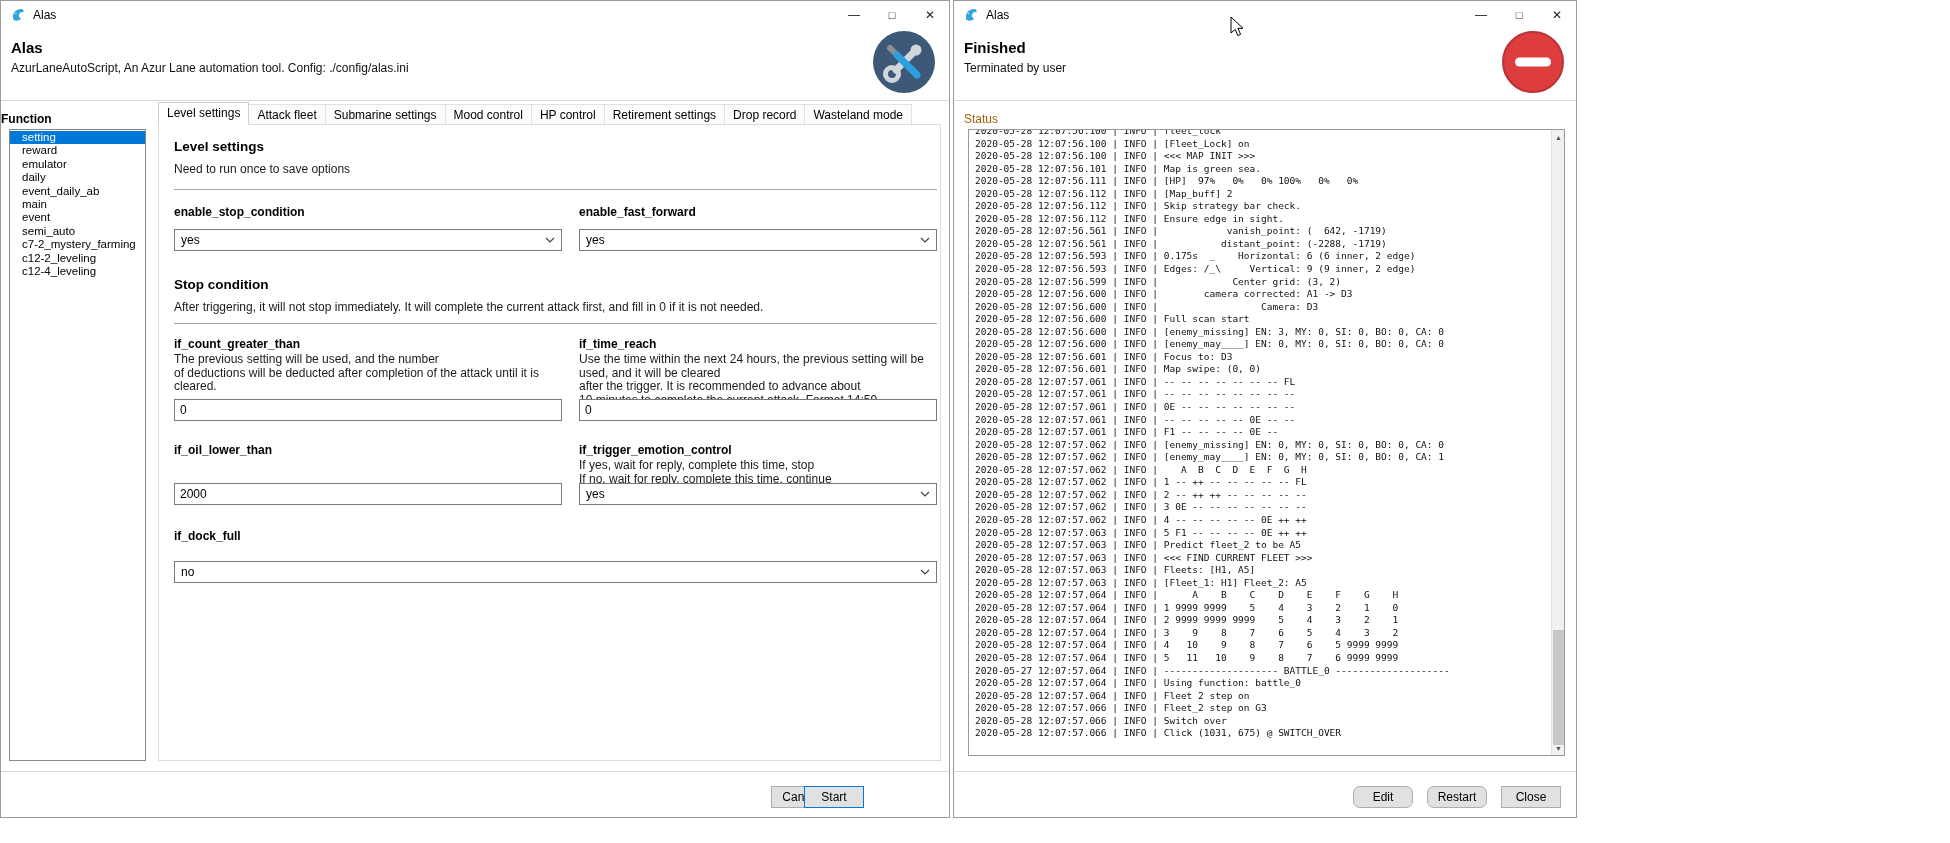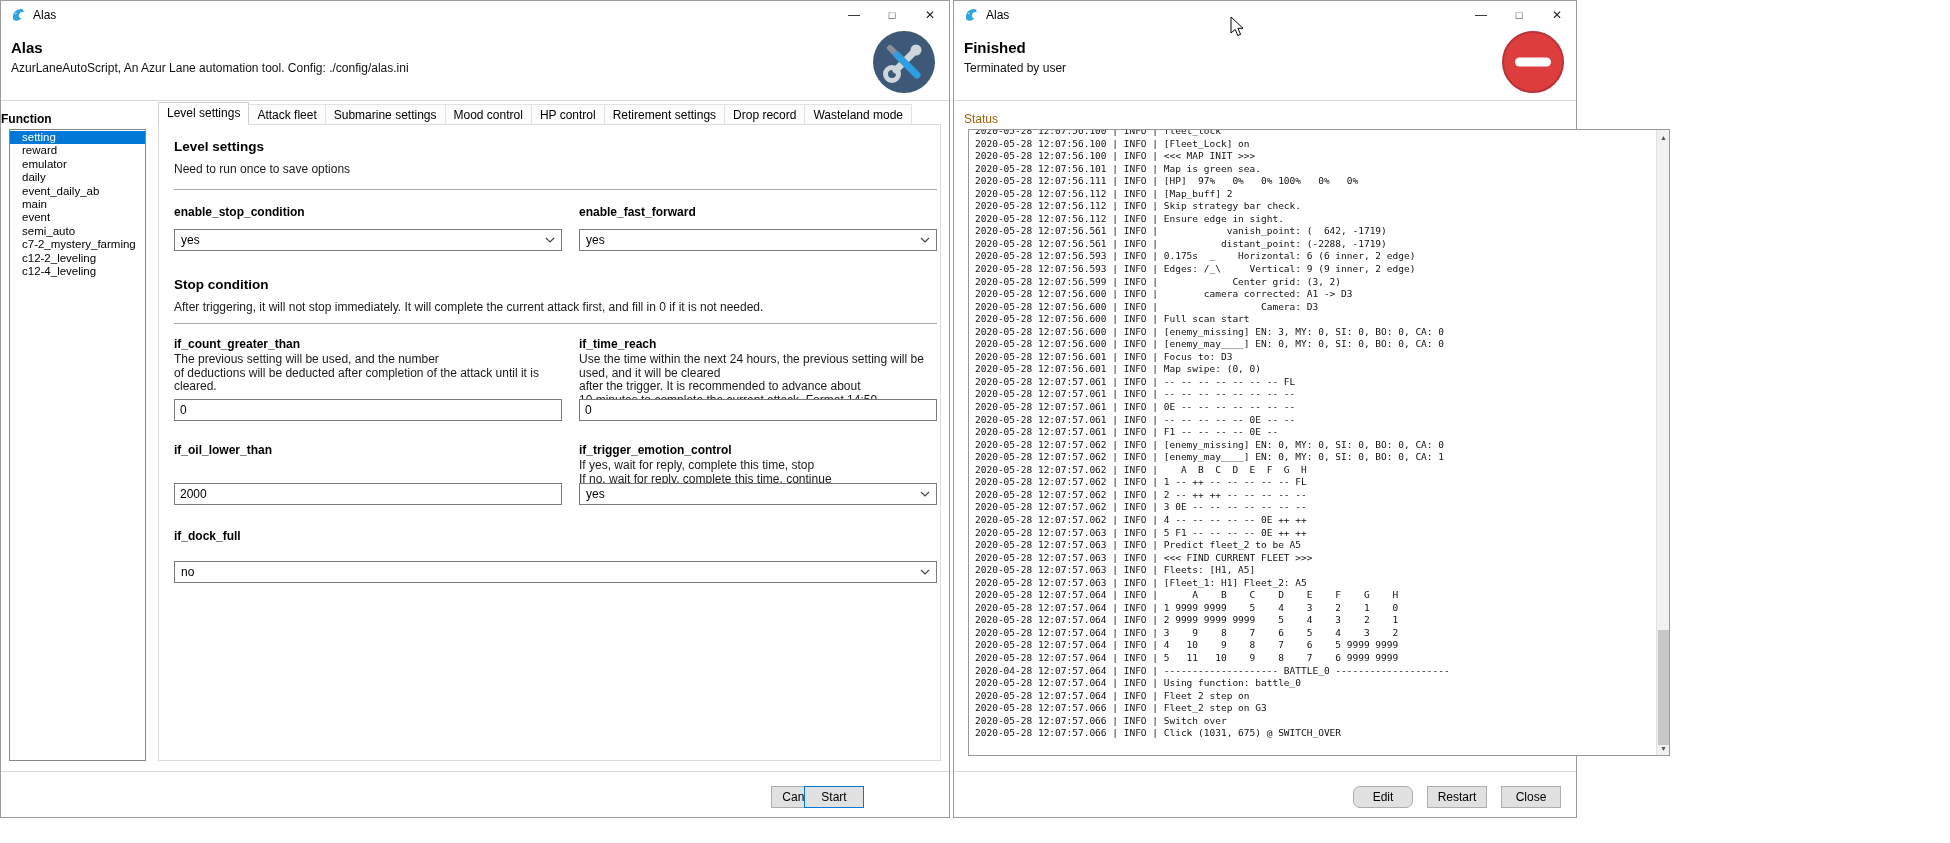--- a/index.html
+++ b/index.html
@@ -49,21 +49,21 @@
   .ddown { position:absolute; height:22px; border:1px solid #7a7a7a; background:#fff; display:flex; align-items:center; padding:0 6px; font-size:12px; color:#000; cursor:default; }
   .ddown .chev { margin-left:auto; }
 
   
   .foot-divider { position:absolute; left:0; right:0; top:770px; border-top:1px solid #d9d9d9; height:0; }
   .btn { position:absolute; top:785px; width:60px; height:22px; background:#e1e1e1; border:1px solid #adadad; font-size:12px; color:#000; display:flex; align-items:center; justify-content:center; cursor:default; }
   .btn.default { border-color:#0078d7; }
 
   
   .status-label { position:absolute; left:10px; top:111px; font-size:12px; color:#a16207; }
-  .logbox { position:absolute; left:14px; top:128px; width:702px; height:627px; border:1px solid #999; background:#fff; }
+  .logbox { position:absolute; left:14px; top:128px; width:597px; height:627px; border:1px solid #999; background:#fff; }
   .logclip { position:absolute; left:1px; top:0; right:14px; bottom:1px; overflow:hidden; }
   .loglines { margin-top:-5px; padding-left:5px; }
   .logline { font-family:"DejaVu Sans Mono", monospace; font-size:9.5px; line-height:12.55px; color:#111; white-space:pre; }
   .vscroll { position:absolute; right:0; top:0; bottom:0; width:13px; background:#f1f1f1; border-left:1px solid #e0e0e0; }
   .varrow { position:absolute; left:0; width:13px; height:14px; font-size:7px; color:#555; display:flex; align-items:center; justify-content:center; cursor:default; }
   .varrow.up { top:0; } .varrow.down { bottom:0; }
   .vthumb { position:absolute; left:1px; width:11px; top:500px; height:115px; background:#c7c7c7; cursor:default; }
 
   .cursor { position:absolute; left:1230px; top:16px; width:14px; height:21px; z-index:99; }
 </style>
@@ -264,42 +264,42 @@
             <div class="logline">2020-05-28 12:07:57.063 | INFO | Predict fleet_2 to be A5</div>
             <div class="logline">2020-05-28 12:07:57.063 | INFO | &lt;&lt;&lt; FIND CURRENT FLEET &gt;&gt;&gt;</div>
             <div class="logline">2020-05-28 12:07:57.063 | INFO | Fleets: [H1, A5]</div>
             <div class="logline">2020-05-28 12:07:57.063 | INFO | [Fleet_1: H1] Fleet_2: A5</div>
             <div class="logline">2020-05-28 12:07:57.064 | INFO |      A    B    C    D    E    F    G    H</div>
             <div class="logline">2020-05-28 12:07:57.064 | INFO | 1 9999 9999    5    4    3    2    1    0</div>
             <div class="logline">2020-05-28 12:07:57.064 | INFO | 2 9999 9999 9999    5    4    3    2    1</div>
             <div class="logline">2020-05-28 12:07:57.064 | INFO | 3    9    8    7    6    5    4    3    2</div>
             <div class="logline">2020-05-28 12:07:57.064 | INFO | 4   10    9    8    7    6    5 9999 9999</div>
             <div class="logline">2020-05-28 12:07:57.064 | INFO | 5   11   10    9    8    7    6 9999 9999</div>
-            <div class="logline">2020-04-28 12:07:57.064 | INFO | -------------------- BATTLE_0 --------------------</div>
+            <div class="logline">2020-05-27 12:07:57.064 | INFO | -------------------- BATTLE_0 --------------------</div>
             <div class="logline">2020-05-28 12:07:57.064 | INFO | Using function: battle_0</div>
             <div class="logline">2020-05-28 12:07:57.064 | INFO | Fleet 2 step on</div>
             <div class="logline">2020-05-28 12:07:57.066 | INFO | Fleet_2 step on G3</div>
             <div class="logline">2020-05-28 12:07:57.066 | INFO | Switch over</div>
             <div class="logline">2020-05-28 12:07:57.066 | INFO | Click (1031, 675) @ SWITCH_OVER</div>
           </div>
       </div>
       <div class="vscroll">
         <div class="varrow up">
             <span>▲</span>
           </div>
         <div class="vthumb"></div>
         <div class="varrow down">
             <span>▼</span>
           </div>
       </div>
     </div>
 
     <div class="foot-divider"></div>
     <div class="btn" style="left:399px;border-radius:7px;">Edit</div>
-    <div class="btn" style="left:473px;">Restart</div>
+    <div class="btn" style="left:473px;border-radius:7px;">Restart</div>
     <div class="btn" style="left:547px;">Close</div>
   </div>
 
   <svg class="cursor" viewBox="0 0 14 21">
     <path d="M1 1 L1 17 L5.2 13.4 L7.8 19.6 L10.6 18.4 L7.9 12.3 L13 12.3 Z" fill="#ffffff" stroke="#000000" stroke-width="1"></path>
   </svg>
 
 </div>
 
 </body></html>

